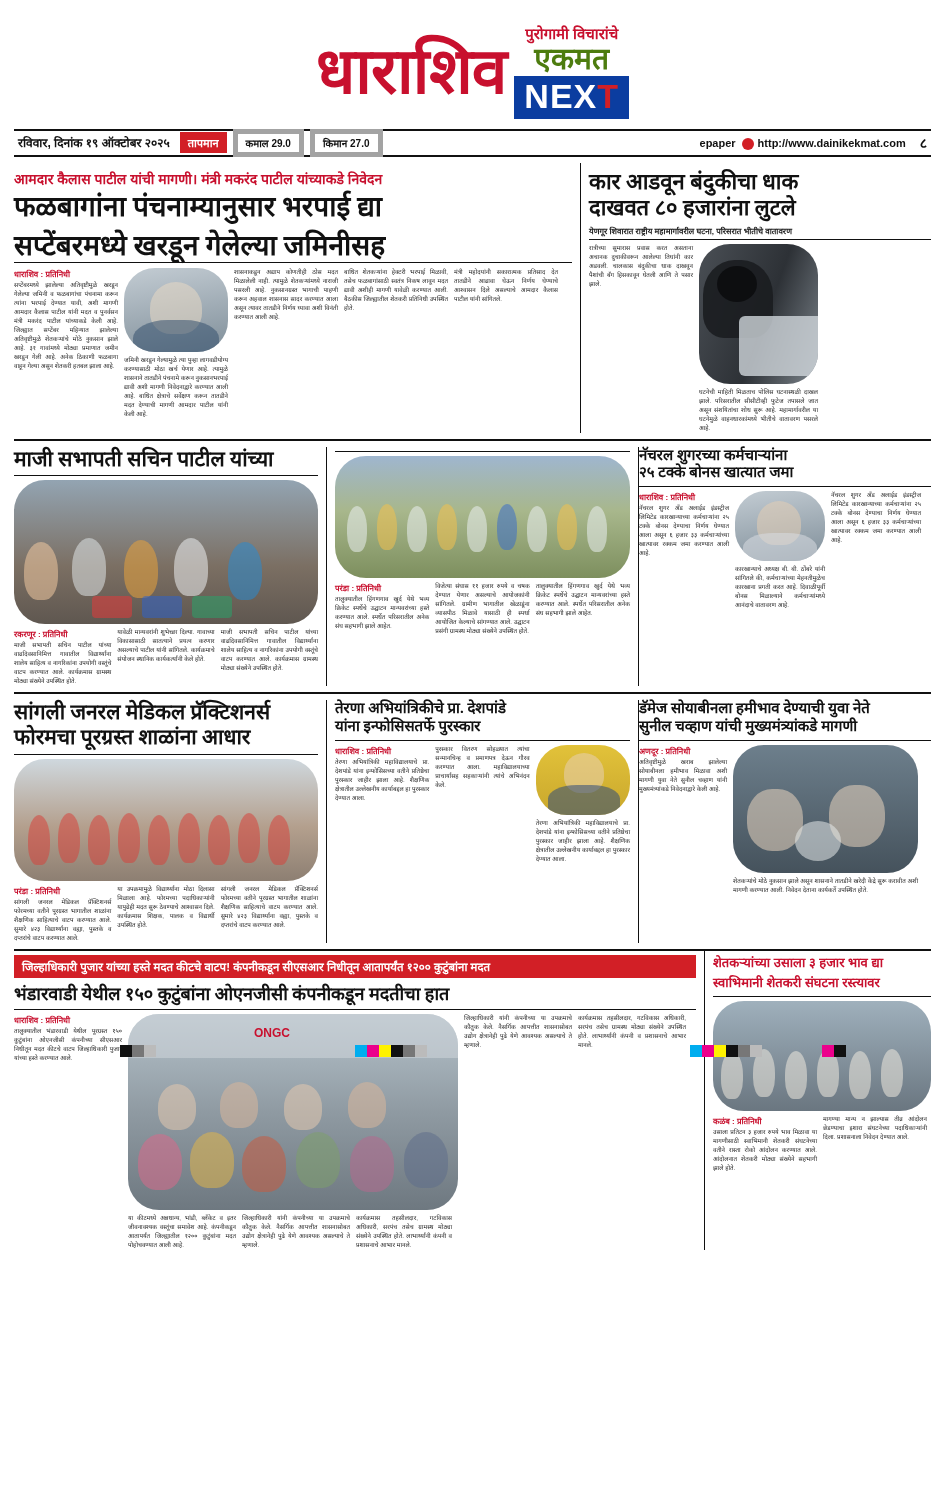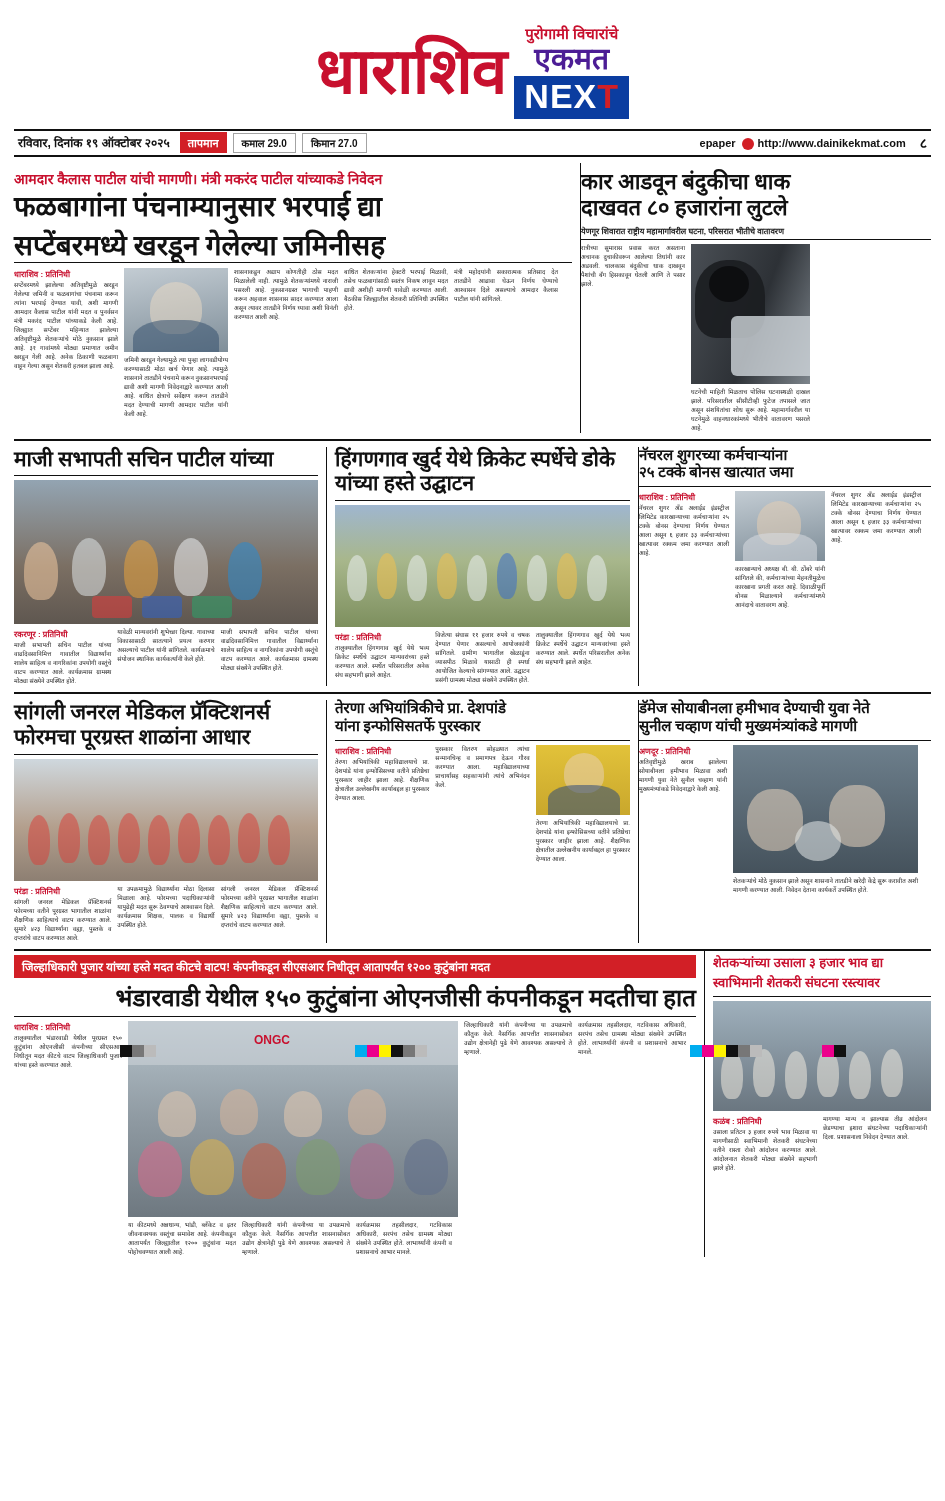--- a/index.html
+++ b/index.html
@@ -18,37 +18,37 @@
     display:flex; align-items:center; justify-content:center;
     gap: 8px; padding: 26px 0 10px 0;
   }
   .mast-title {
     font-family: "Liberation Serif", serif;
     font-weight: 700; font-size: 64px; line-height: 1;
     color: #c8102e; letter-spacing: -1px;
   }
   .mast-right { display:flex; flex-direction:column; align-items:center; gap:2px; }
   .mast-sub1 { color:#c8102e; font-size: 15px; font-weight:700; line-height:1.05; }
-  .mast-sub2 { color:#4c1d95; font-size: 30px; font-weight:700; line-height:1; font-family:"Liberation Serif", serif;}
+  .mast-sub2 { color:#4d7c0f; font-size: 30px; font-weight:700; line-height:1; font-family:"Liberation Serif", serif;}
   .mast-next {
     background:#0b3da0; color:#fff; font-weight:700; font-size:34px;
     padding: 1px 10px 3px 10px; letter-spacing:1px; position:relative;
     font-family:"Liberation Sans", sans-serif;
   }
   .mast-next .x { color:#d21f26; }
 
   
   .infobar {
     border-top: 2px solid #111; border-bottom: 2px solid #111;
     height: 28px; display:flex; align-items:center;
     font-size: 11px; font-weight:700; margin-bottom: 6px;
   }
   .infobar .date { padding: 0 10px 0 4px; font-size:12px; }
   .infobar .temp-label { background:#d21f26; color:#fff; padding:3px 8px; font-size:11px; }
-  .infobar .temp-chip { border:1px solid #a3a3a3; padding:2px 8px; margin-left:6px; font-size:10px; }
+  .infobar .temp-chip { border:5px solid #a3a3a3; padding:2px 8px; margin-left:6px; font-size:10px; }
   .infobar .temp-chip b { font-weight:700; }
   .infobar .spacer { flex:1; }
   .infobar .epaper { font-size:11px; }
   .infobar .globe {
     display:inline-block; width:12px; height:12px; border-radius:50%;
     background:#d21f26; margin: 0 4px -2px 6px;
   }
   .infobar .url { font-size:11px; }
   .infobar .pageno { padding-left: 14px; padding-right:4px; font-size:14px; font-weight:700;}
 
@@ -62,37 +62,37 @@
   .body-col { font-size:6.2px; line-height:1.45; text-align:justify; color:#222; }
 
   .rule { border-top:1px solid #111; }
   .rule-thick { border-top:2px solid #111; }
 
   
   .row { display:flex; }
   .sec { padding-top:6px; }
 
   
-  .photo { background:#b9c2c8; position:relative; overflow:hidden; }
+  .photo { background:#b9c2c8; position:relative; overflow:hidden;border-radius:31px; }
   .photo.people { background: linear-gradient(160deg,#8fa0ab 0%, #6d7f8c 45%, #9aa7ae 100%); }
   .photo.field  { background: linear-gradient(180deg,#9fb6cf 0%, #a8b78c 45%, #7d8f5e 100%); }
   .photo.crowd  { background: linear-gradient(180deg,#93a4b2 0%, #7b6f63 60%, #5f5750 100%); }
   .photo.portrait { background: linear-gradient(170deg,#c3ccd3 0%, #7f8e99 100%); }
   .photo.car { background: linear-gradient(110deg,#4a4f55 0%, #2d3136 55%, #7d858c 100%); }
   .photo.tent { background: linear-gradient(180deg,#b6c3cb 0%, #8f9aa2 50%, #6e7880 100%); }
   .ph-fig { position:absolute; border-radius:50% 50% 40% 40%; opacity:.55; }
 
   
   .regbar { position:absolute; left:0; bottom:0; width:945px; height:12px; display:flex; }
   .regbar .seg { flex:1; display:flex; }
   .regbar i { display:block; width:12px; height:12px; }
 
   .hl-a { font-size:28px; }
   .hl-b { font-size:22px; }
-  .hl-c { font-size:24px;text-align:right; }
+  .hl-c { font-size:18px; }
   .hl-d { font-size:21px; }
   .hl-e { font-size:15px; }
 
   .redbar {
     background:#d21f26; color:#fff; font-weight:700; font-size:11.5px;
     padding:4px 8px; margin-top:4px;
   }
 </style>
 </head>
 <body>
@@ -151,21 +151,21 @@
         </div>
         <div style="width:104px;">
           <div class="body-col">बाधित शेतकऱ्यांना हेक्टरी भरपाई मिळावी, तसेच फळबागांसाठी स्वतंत्र निकष लावून मदत द्यावी अशीही मागणी यावेळी करण्यात आली. बैठकीस जिल्ह्यातील शेतकरी प्रतिनिधी उपस्थित होते.</div>
         </div>
         <div style="width:104px;">
           <div class="body-col">मंत्री महोदयांनी सकारात्मक प्रतिसाद देत तातडीने आढावा घेऊन निर्णय घेण्याचे आश्वासन दिले असल्याचे आमदार कैलास पाटील यांनी सांगितले.</div>
         </div>
       </div>
     </div>
 
-    <div style="width:351px; border-left:1px solid #111;">
+    <div style="width:351px; padding-left:8px; border-left:1px solid #111;">
       <div class="headline hl-b" style="margin-top:6px;">कार आडवून बंदुकीचा धाक</div>
       <div class="headline hl-b">दाखवत ८० हजारांना लुटले</div>
       <div style="font-size:8px;font-weight:700;color:#222;margin:4px 0 3px;">येणगूर शिवारात राष्ट्रीय महामार्गावरील घटना, परिसरात भीतीचे वातावरण</div>
       <div class="rule" style="margin-bottom:4px;"></div>
 
       <div class="row" style="gap:6px;">
         <div style="width:104px;">
           <div class="body-col">रात्रीच्या सुमारास प्रवास करत असताना अचानक दुचाकीवरून आलेल्या तिघांनी कार अडवली. चालकास बंदुकीचा धाक दाखवून पैशांची बॅग हिसकावून घेतली आणि ते पसार झाले.</div>
         </div>
         <div style="width:119px;">
@@ -205,21 +205,20 @@
         <div style="width:100px;">
           <div class="body-col">यावेळी मान्यवरांनी शुभेच्छा दिल्या. गावाच्या विकासासाठी सातत्याने प्रयत्न करणार असल्याचे पाटील यांनी सांगितले. कार्यक्रमाचे संयोजन स्थानिक कार्यकर्त्यांनी केले होते.</div>
         </div>
         <div style="width:100px;">
           <div class="body-col">माजी सभापती सचिन पाटील यांच्या वाढदिवसानिमित्त गावातील विद्यार्थ्यांना शालेय साहित्य व नागरिकांना उपयोगी वस्तूंचे वाटप करण्यात आले. कार्यक्रमास ग्रामस्थ मोठ्या संख्येने उपस्थित होते.</div>
         </div>
       </div>
     </div>
 
     <div style="width:312px;padding:0 8px;border-left:1px solid #111;">
-      <div class="headline hl-d">हिंगणगाव खुर्द येथे क्रिकेट स्पर्धेचे डोके यांच्या हस्ते उद्घाटन</div>
       <div class="rule" style="margin:4px 0;"></div>
       <div class="photo field" style="height:122px;">
         <span class="ph-fig" style="width:20px;height:46px;left:12px;top:50px;background:#e9eef0;"></span>
         <span class="ph-fig" style="width:20px;height:46px;left:42px;top:48px;background:#f2c14e;"></span>
         <span class="ph-fig" style="width:20px;height:46px;left:72px;top:50px;background:#e9eef0;"></span>
         <span class="ph-fig" style="width:20px;height:46px;left:102px;top:48px;background:#f2c14e;"></span>
         <span class="ph-fig" style="width:20px;height:46px;left:132px;top:50px;background:#e9eef0;"></span>
         <span class="ph-fig" style="width:20px;height:46px;left:162px;top:48px;background:#3a6ec8;"></span>
         <span class="ph-fig" style="width:20px;height:46px;left:192px;top:50px;background:#e9eef0;"></span>
         <span class="ph-fig" style="width:20px;height:46px;left:222px;top:48px;background:#f2c14e;"></span>

